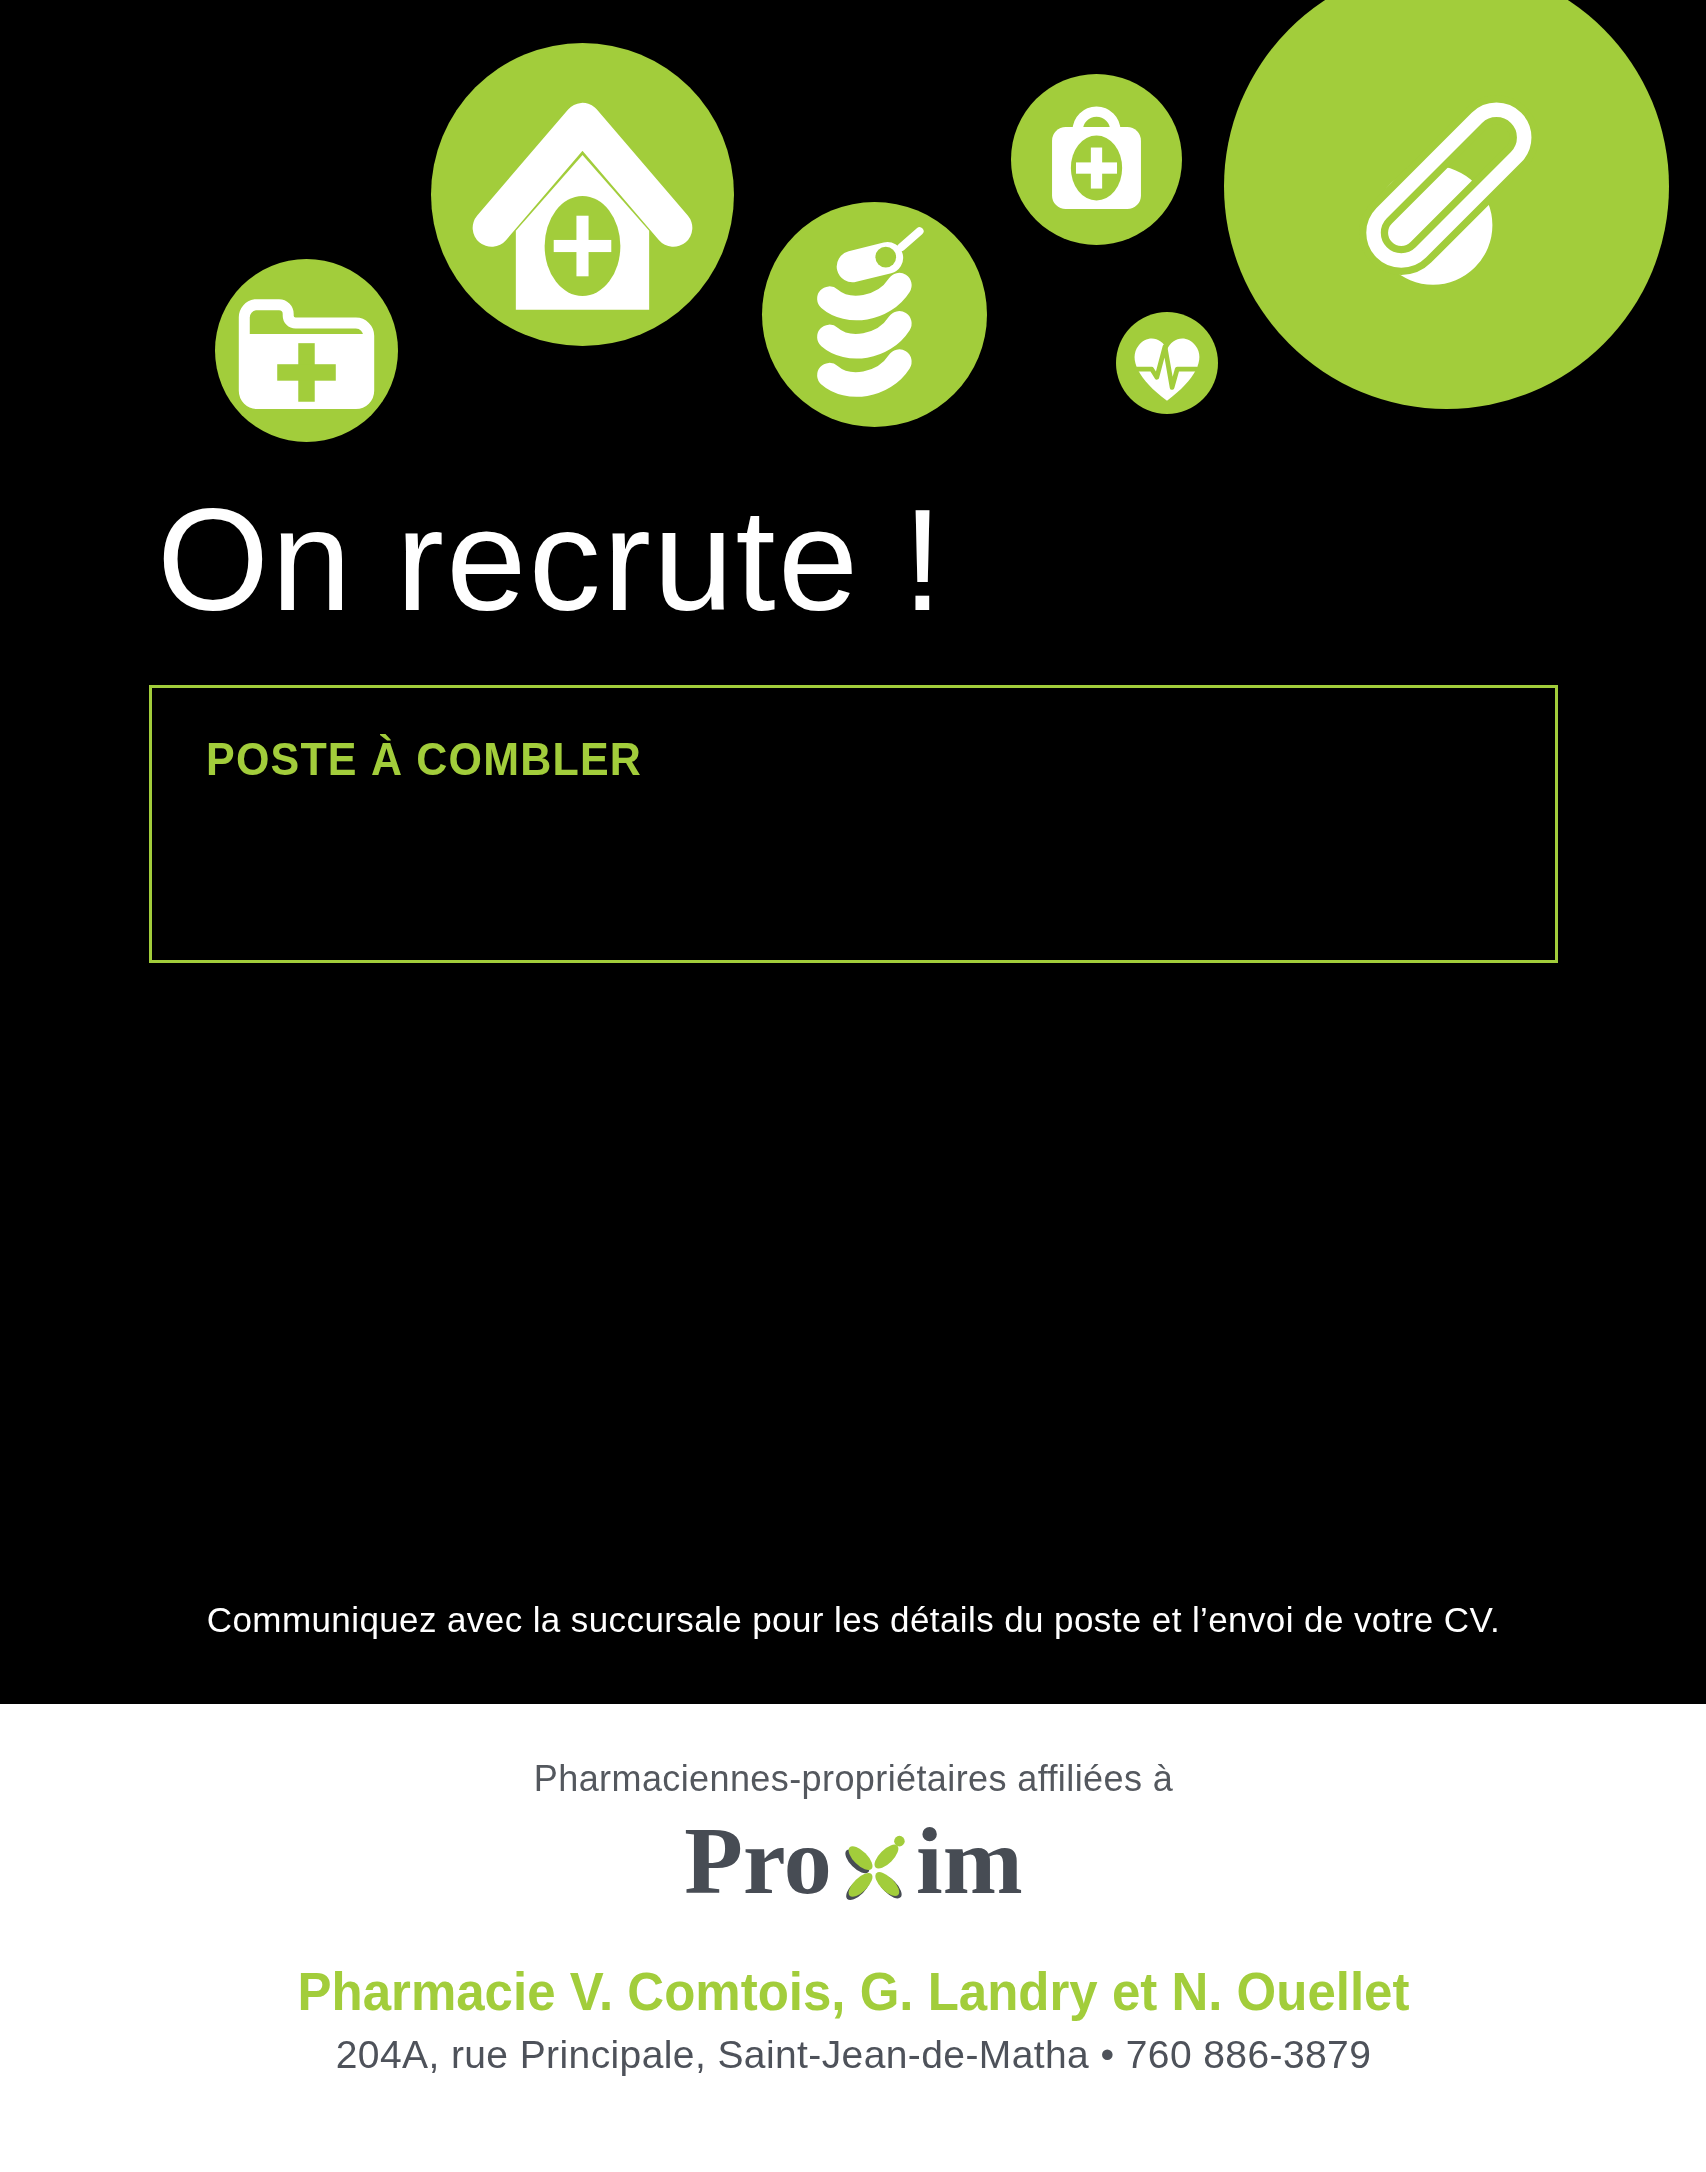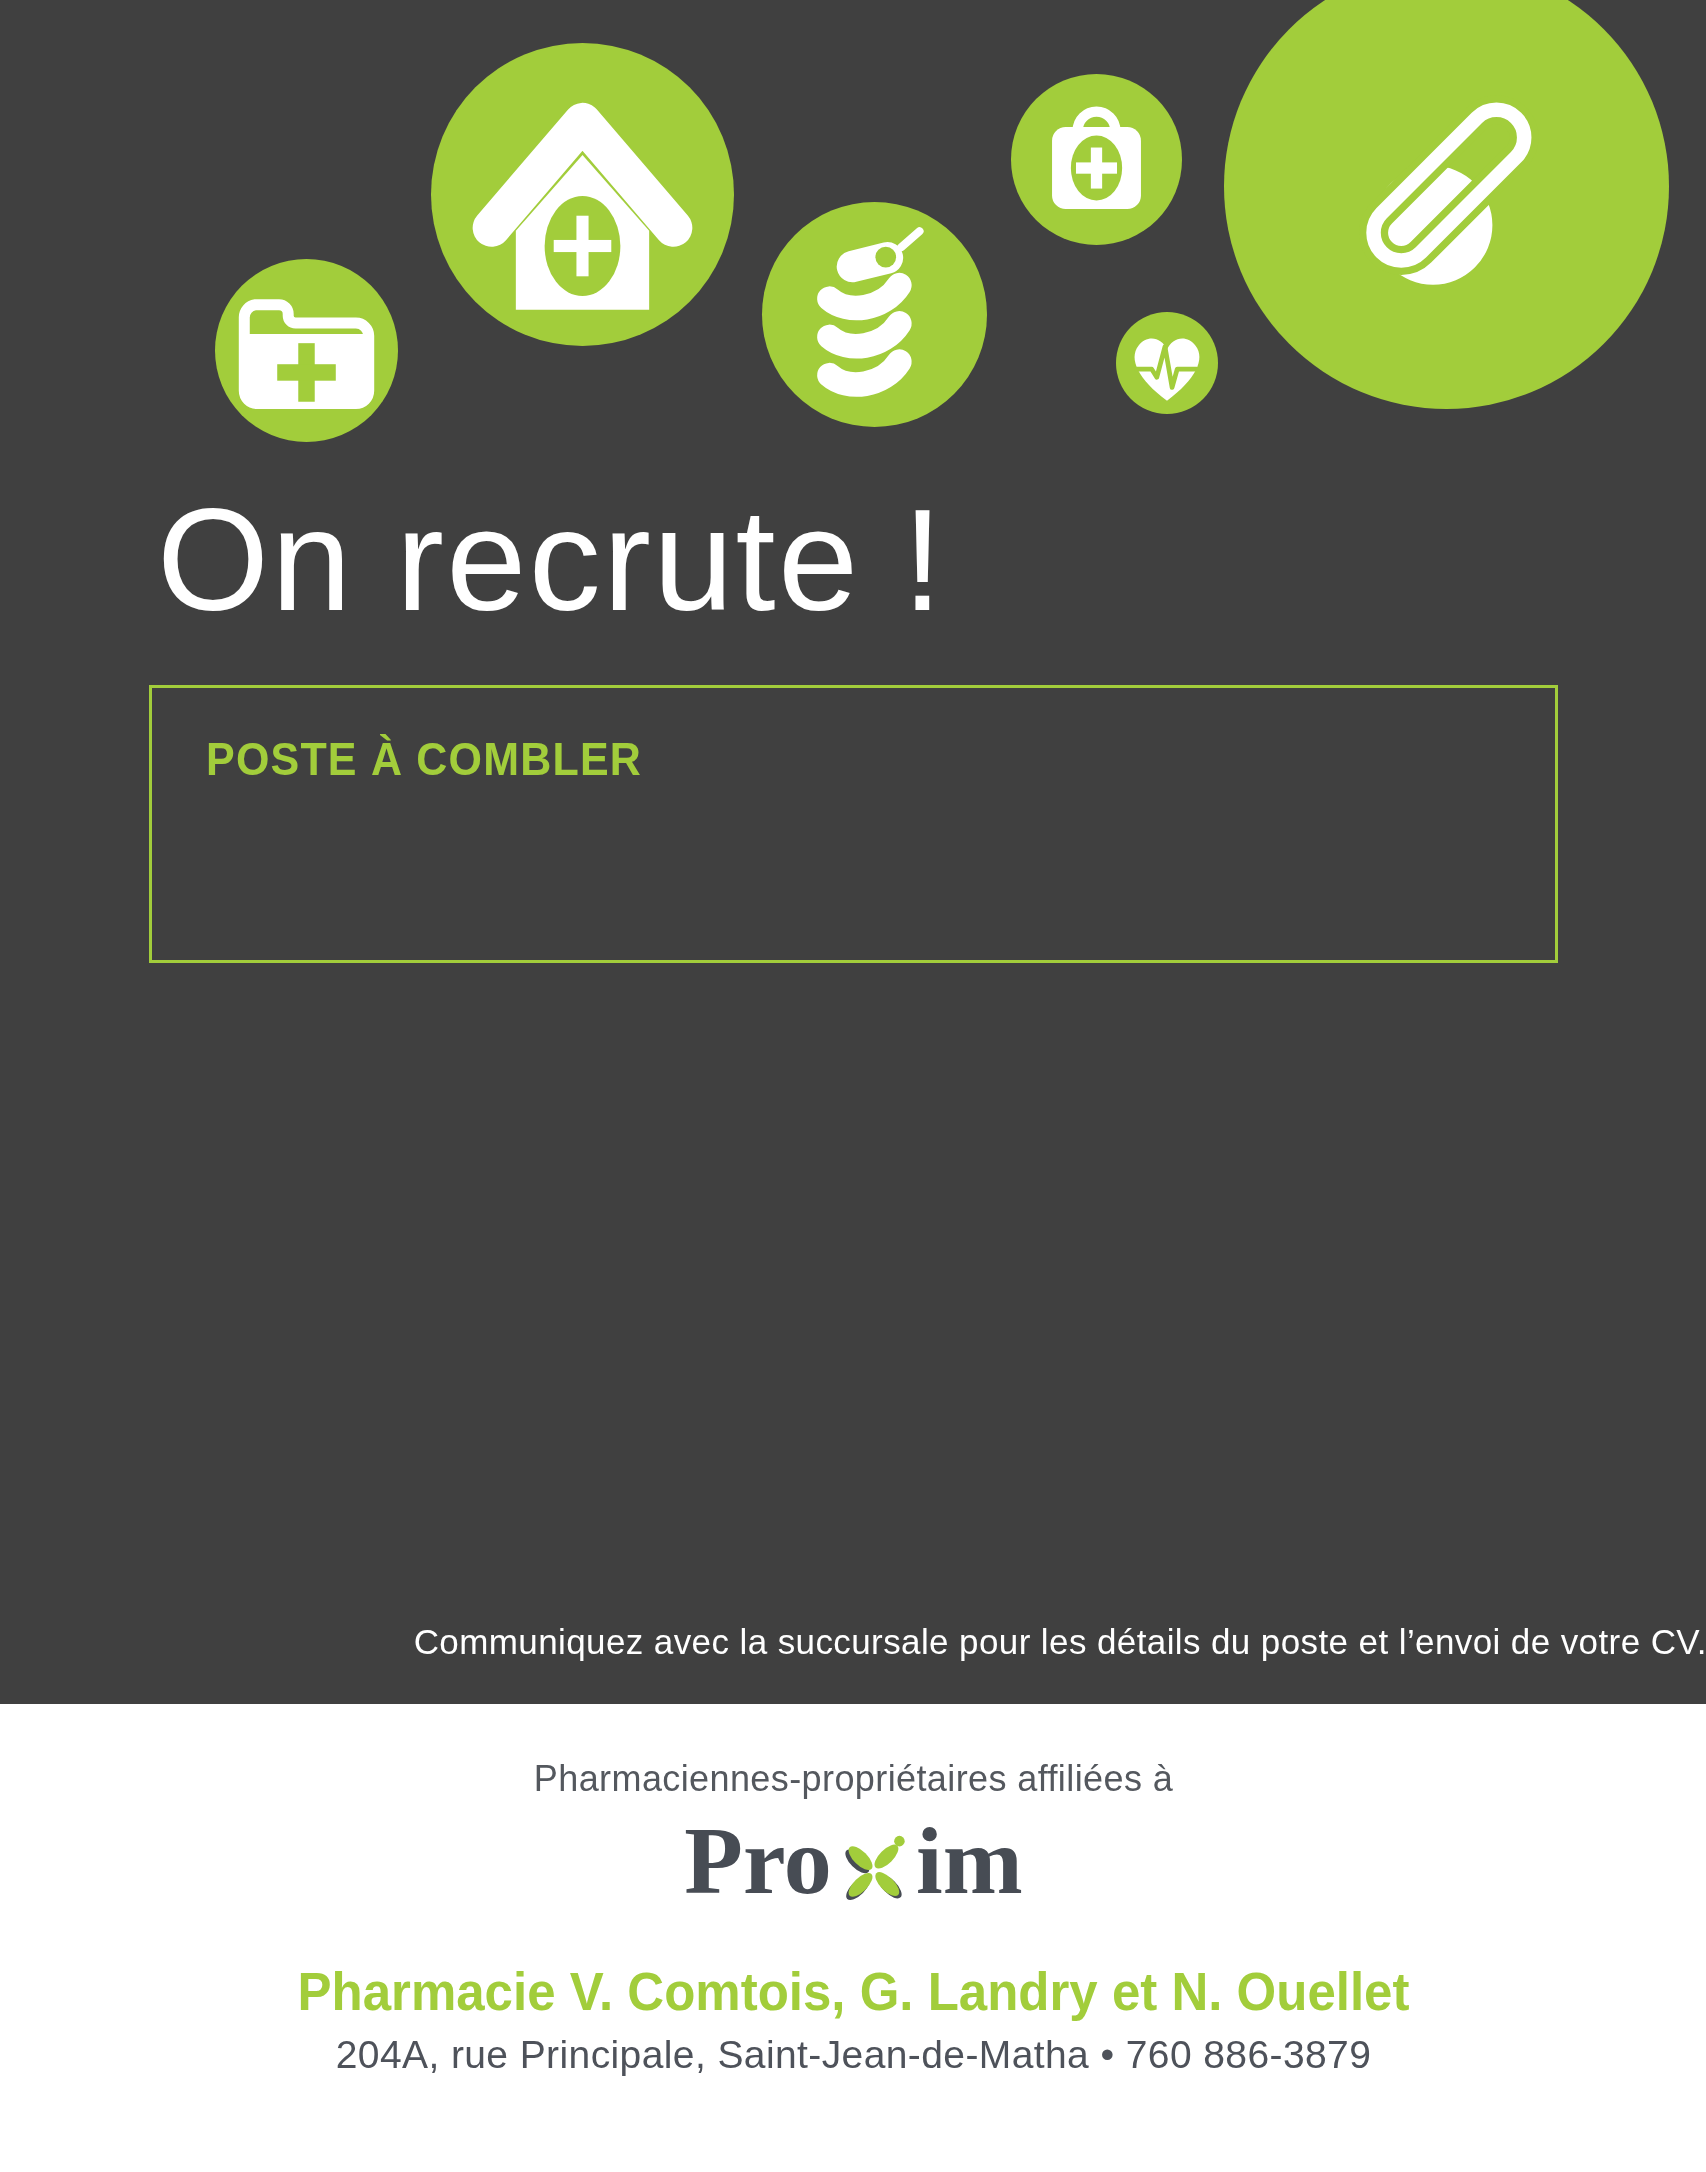--- a/index.html
+++ b/index.html
@@ -1,19 +1,19 @@
 <!DOCTYPE html>
 <html style="font-size:12.4px"><head>
 <meta charset="utf-8">
 <style>
   html,body{margin:0;padding:0;background:#2b2e33;}
   .poster{
     position:relative;
     width:1707px;height:2172px;
-    background:#404040;
+    background:#000000;
     overflow:hidden;
     font-family:"Liberation Sans", sans-serif;
   }
   
   .circle{
     position:absolute;border-radius:50%;
     background:#A2CD3B;
     display:flex;align-items:center;justify-content:center;
   }
   .c-folder {left:215px; top:259px; width:183px;height:183px;}
@@ -39,22 +39,22 @@
   .obox .label{
     display:inline-block;
     margin:45px 0 0 54px;
     font-size:43px;font-weight:bold;color:#A2CD3B;
     letter-spacing:1.2px;
     transform:scaleY(1.07);transform-origin:left top;
   }
   
   .contact{
     position:absolute;left:0;top:1600px;width:100%;
-    text-align:right;color:#ffffff;
-    font-size:35px;letter-spacing:0.4px;font-weight:400;margin-top:22px;
+    text-align:center;color:#ffffff;
+    font-size:35px;letter-spacing:0.4px;font-weight:400;
   }
   
   .footer{
     position:absolute;left:0;top:1704px;width:100%;height:602px;
     background:#ffffff;text-align:center;
   }
   .affiliation{
     padding-top:54px;
     font-size:36px;color:#54585E;letter-spacing:0.4px;
   }

